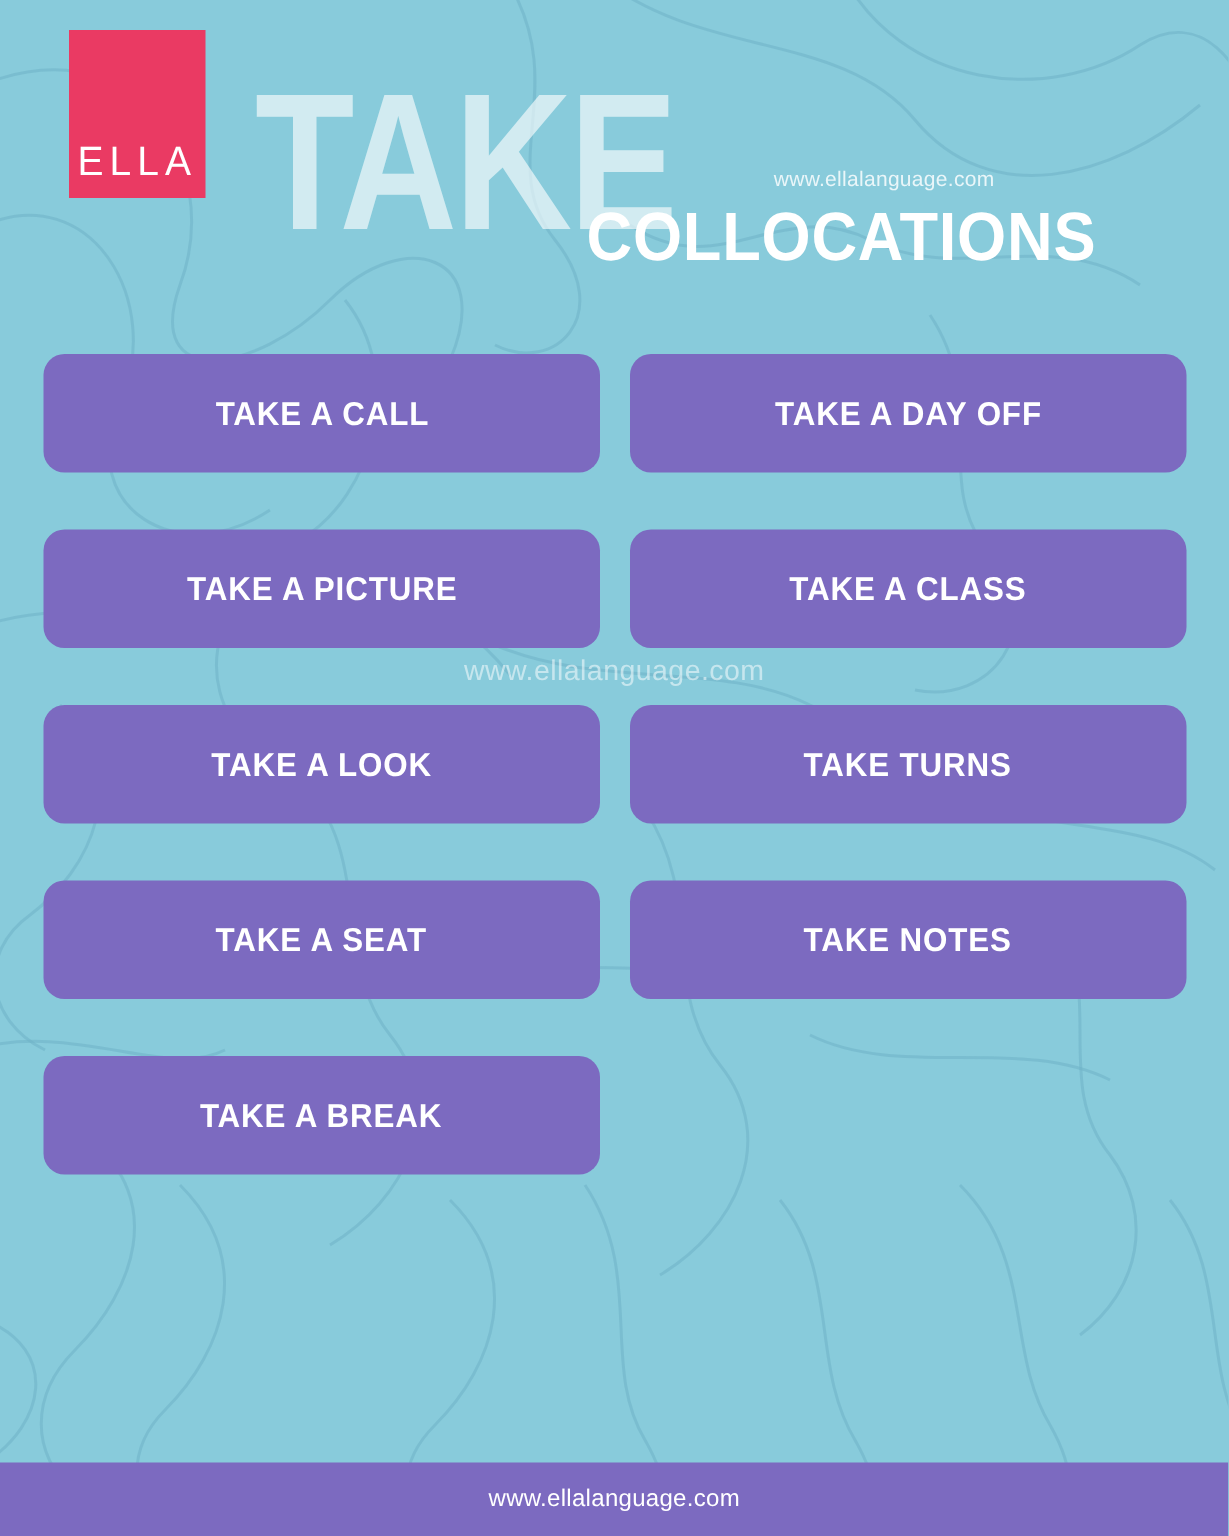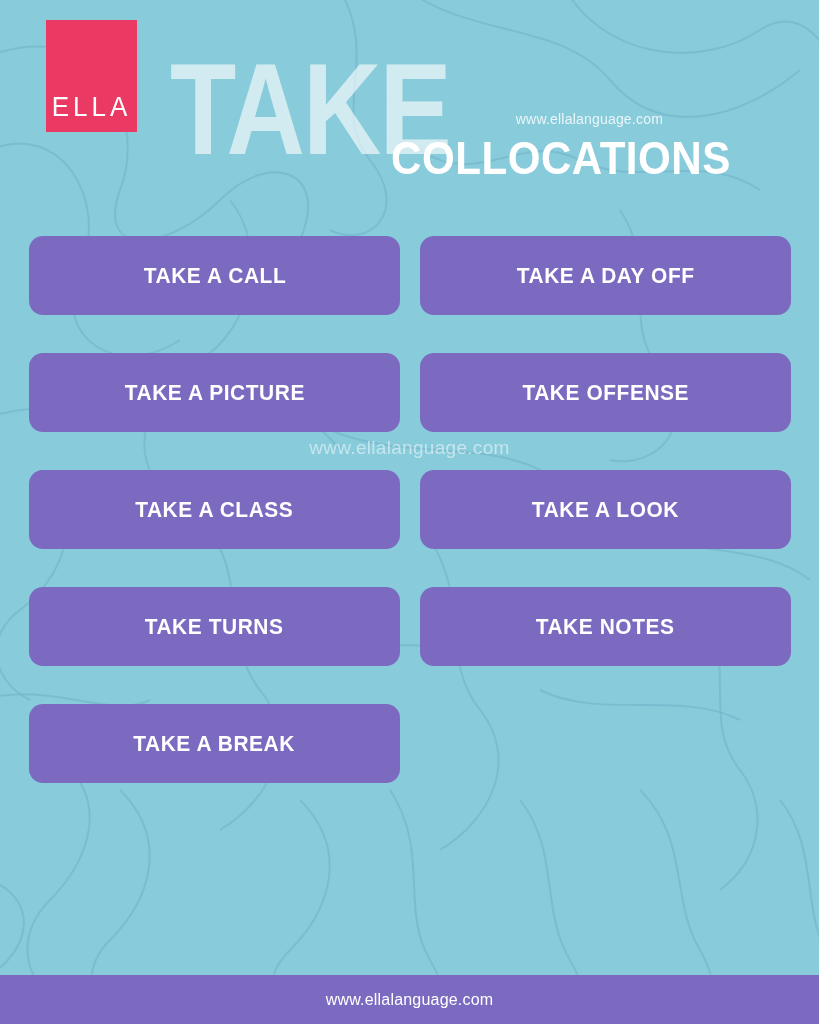--- a/index.html
+++ b/index.html
@@ -227,30 +227,30 @@
     <div class="chip">
         <span class="chip-label">TAKE A CALL</span>
       </div>
     <div class="chip">
         <span class="chip-label">TAKE A DAY OFF</span>
       </div>
     <div class="chip">
         <span class="chip-label">TAKE A PICTURE</span>
       </div>
     <div class="chip">
-        <span class="chip-label">TAKE OFFENSE</span>
-      </div>
-    <div class="chip">
         <span class="chip-label">TAKE A CLASS</span>
       </div>
     <div class="chip">
         <span class="chip-label">TAKE A LOOK</span>
       </div>
     <div class="chip">
         <span class="chip-label">TAKE TURNS</span>
+      </div>
+    <div class="chip">
+        <span class="chip-label">TAKE A SEAT</span>
       </div>
     <div class="chip">
         <span class="chip-label">TAKE NOTES</span>
       </div>
     <div class="chip">
         <span class="chip-label">TAKE A BREAK</span>
       </div>
   </div>
 
   <div id="center-watermark">www.ellalanguage.com</div>

